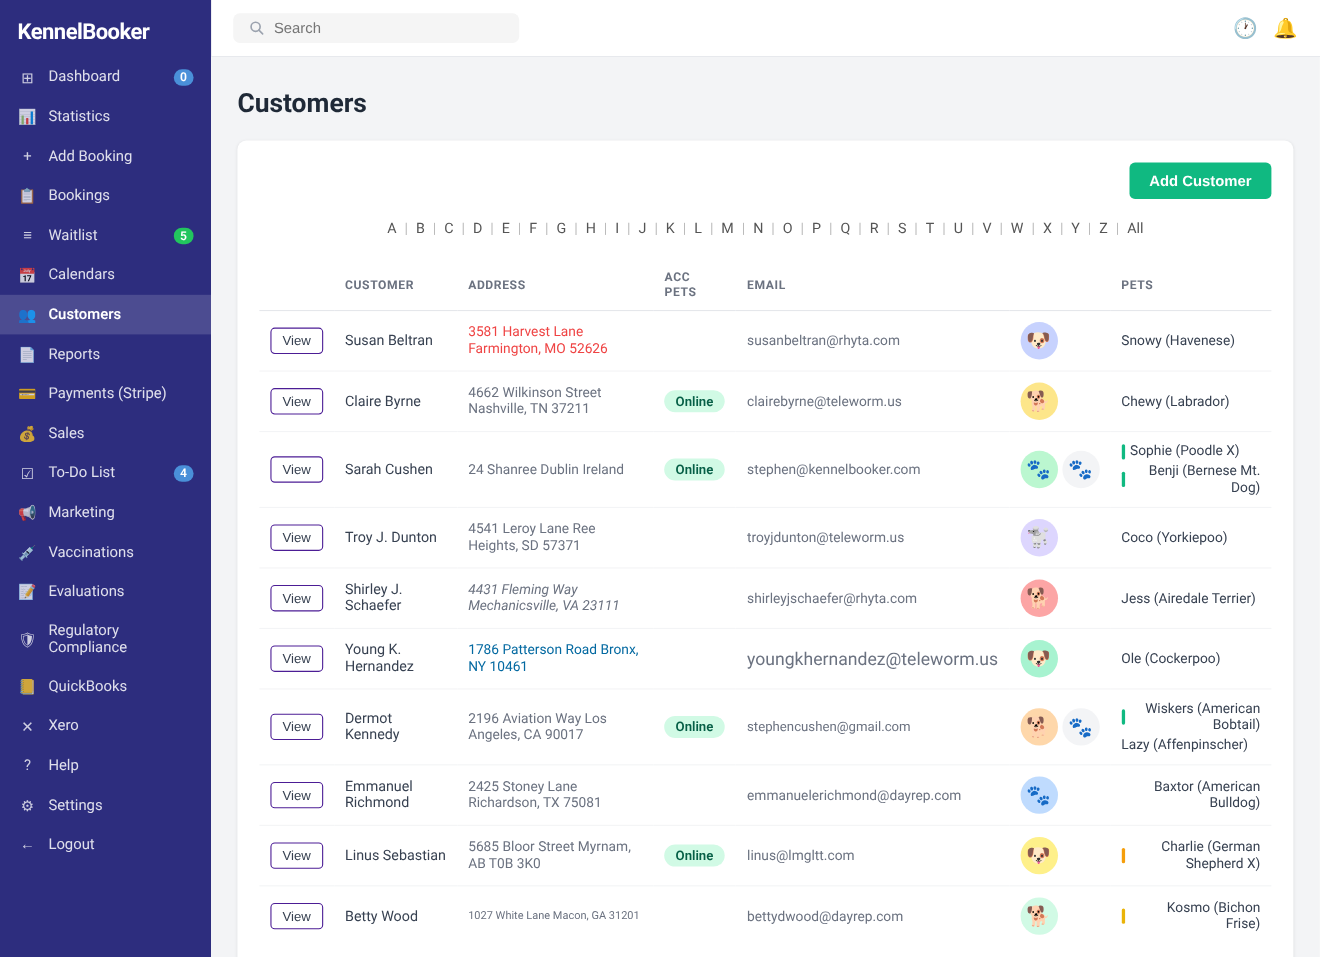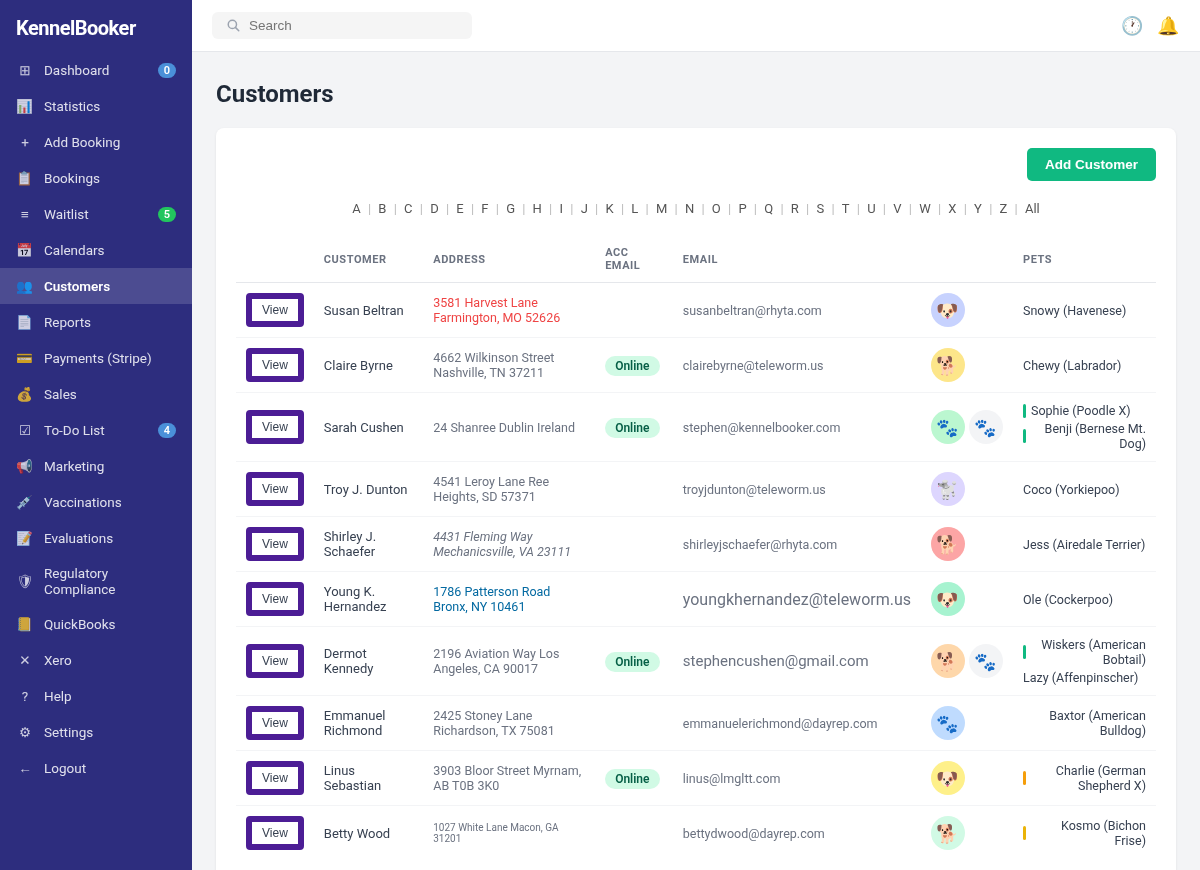--- a/index.html
+++ b/index.html
@@ -139,21 +139,21 @@
       letter-spacing: 0.05em;
       padding: 8px 10px 10px;
       border-bottom: 1px solid #e5e7eb;
     }
     tbody tr { border-bottom: 1px solid #f3f4f6; }
     tbody tr:last-child { border-bottom: none; }
     tbody td { padding: 10px 10px; font-size: 13px; color: #374151; vertical-align: middle; }
 
     .view-btn {
       background: none;
-      border: 6px solid #4c1d95;
+      border: 1px solid #4c1d95;
       border-radius: 4px;
       padding: 4px 10px;
       font-size: 12px;
       color: #374151;
       cursor: pointer;
     }
 
     .badge-online {
       background: #d1fae5;
       color: #065f46;
@@ -297,21 +297,21 @@
       </div>
 
       <div id="alpha-filter"><span>A</span><span class="sep"> | </span><span>B</span><span class="sep"> | </span><span>C</span><span class="sep"> | </span><span>D</span><span class="sep"> | </span><span>E</span><span class="sep"> | </span><span>F</span><span class="sep"> | </span><span>G</span><span class="sep"> | </span><span>H</span><span class="sep"> | </span><span>I</span><span class="sep"> | </span><span>J</span><span class="sep"> | </span><span>K</span><span class="sep"> | </span><span>L</span><span class="sep"> | </span><span>M</span><span class="sep"> | </span><span>N</span><span class="sep"> | </span><span>O</span><span class="sep"> | </span><span>P</span><span class="sep"> | </span><span>Q</span><span class="sep"> | </span><span>R</span><span class="sep"> | </span><span>S</span><span class="sep"> | </span><span>T</span><span class="sep"> | </span><span>U</span><span class="sep"> | </span><span>V</span><span class="sep"> | </span><span>W</span><span class="sep"> | </span><span>X</span><span class="sep"> | </span><span>Y</span><span class="sep"> | </span><span>Z</span><span class="sep"> | </span><span>All</span></div>
 
       <table>
         <thead>
           <tr>
             <th></th>
             <th>CUSTOMER</th>
             <th>ADDRESS</th>
-            <th>ACC EMAIL</th>
+            <th>ACC PETS</th>
             <th>EMAIL</th>
             <th></th>
             <th>PETS</th>
           </tr>
         </thead>
         <tbody id="table-body">
         <tr>
               <td><button class="view-btn">View</button></td>
               <td>Susan Beltran</td>
               <td style="font-size: 12.5px; color: #ef4444;">3581 Harvest Lane Farmington, MO 52626</td>
@@ -429,21 +429,21 @@
                     <span>Ole (Cockerpoo)</span>
                   </div>
                 </div>
               </td>
             </tr>
             <tr>
               <td><button class="view-btn">View</button></td>
               <td>Dermot Kennedy</td>
               <td style="font-size: 12.5px; color: rgb(107, 114, 128);">2196 Aviation Way Los Angeles, CA 90017</td>
               <td><span class="badge-online">Online</span></td>
-              <td style="font-size: 15px; color: rgb(107, 114, 128);">stephencushen@gmail.com</td>
+              <td style="font-size: 12px; color: rgb(107, 114, 128);">stephencushen@gmail.com</td>
               <td>
                 <div class="avatar-wrap">
                   <div class="avatar" style="background: rgb(254, 215, 170);">🐕</div>
                   <div class="avatar" style="background: rgb(243, 244, 246);">🐾</div>
                 </div>
               </td>
               <td>
                 <div class="pet-list">
                   <div class="pet-item">
                     <div class="pet-dot green"></div>
@@ -470,21 +470,21 @@
                 <div class="pet-list">
                   <div class="pet-item">
                     <span>Baxtor (American Bulldog)</span>
                   </div>
                 </div>
               </td>
             </tr>
             <tr>
               <td><button class="view-btn">View</button></td>
               <td>Linus Sebastian</td>
-              <td style="font-size: 12.5px; color: rgb(107, 114, 128);">3903 Bloor Street Myrnam, AB T0B 3K0</td>
+              <td style="font-size: 12.5px; color: rgb(107, 114, 128);">5685 Bloor Street Myrnam, AB T0B 3K0</td>
               <td><span class="badge-online">Online</span></td>
               <td style="font-size: 12.5px; color: rgb(107, 114, 128);">linus@lmgltt.com</td>
               <td>
                 <div class="avatar-wrap">
                   <div class="avatar" style="background: rgb(254, 240, 138);">🐶</div>
                 </div>
               </td>
               <td>
                 <div class="pet-list">
                   <div class="pet-item">

